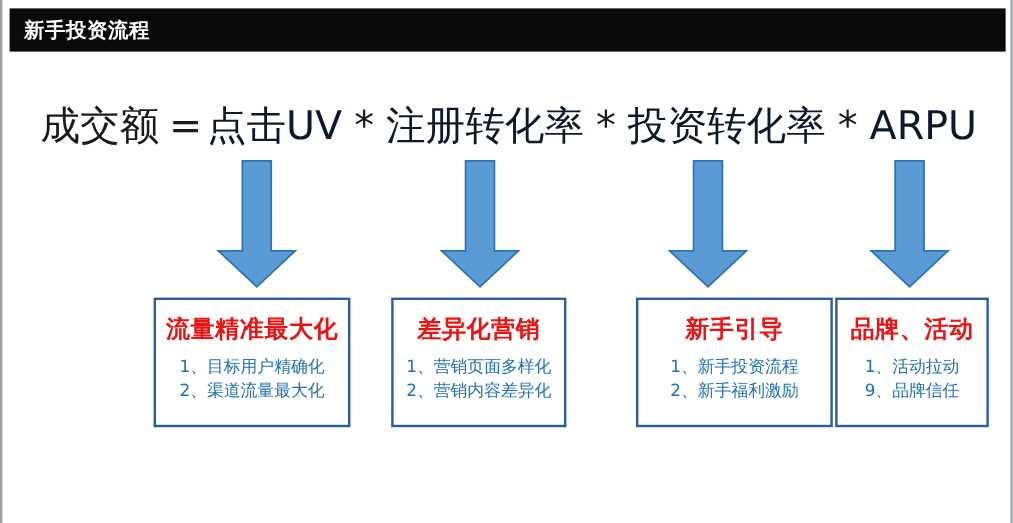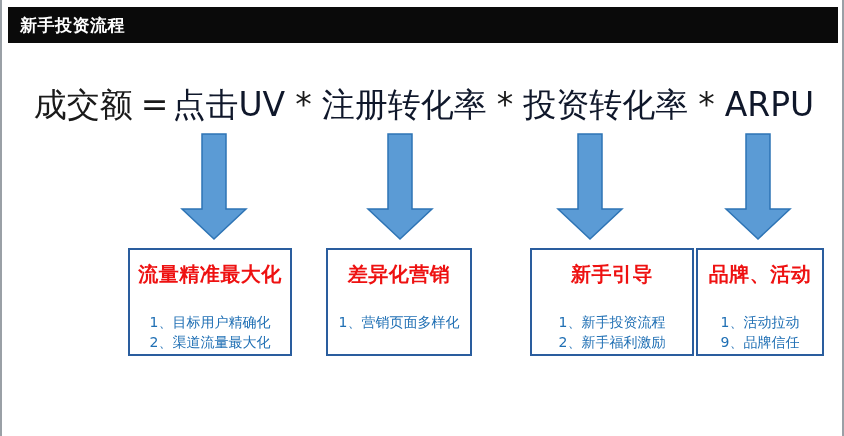--- a/index.html
+++ b/index.html
@@ -102,21 +102,21 @@
   .box-title {
     color: #ee1111;
     font-weight: bold;
     font-size: 20px;
     margin-top: 11px;
     letter-spacing: 0.5px;
     font-family: "DejaVu Sans", "Liberation Sans", sans-serif;
     white-space: nowrap;
   }
   .box-list {
-    margin-top: 24px;
+    margin-top: 8px;
     color: #1f6fb4;
     font-size: 14px;
     line-height: 1.45;
     font-family: "DejaVu Sans", "Liberation Sans", sans-serif;
     white-space: nowrap;
   }
   .box-list-item { display: block; }
 </style>
 </head>
 <body>
@@ -165,20 +165,21 @@
     <div class="box-list">
       <span class="box-list-item">1、目标用户精确化</span>
       <span class="box-list-item">2、渠道流量最大化</span>
     </div>
   </div>
 
   <div class="box box-2">
     <div class="box-title">差异化营销</div>
     <div class="box-list">
       <span class="box-list-item">1、营销页面多样化</span>
+      <span class="box-list-item">2、营销内容差异化</span>
     </div>
   </div>
 
   <div class="box box-3">
     <div class="box-title">新手引导</div>
     <div class="box-list">
       <span class="box-list-item">1、新手投资流程</span>
       <span class="box-list-item">2、新手福利激励</span>
     </div>
   </div>

